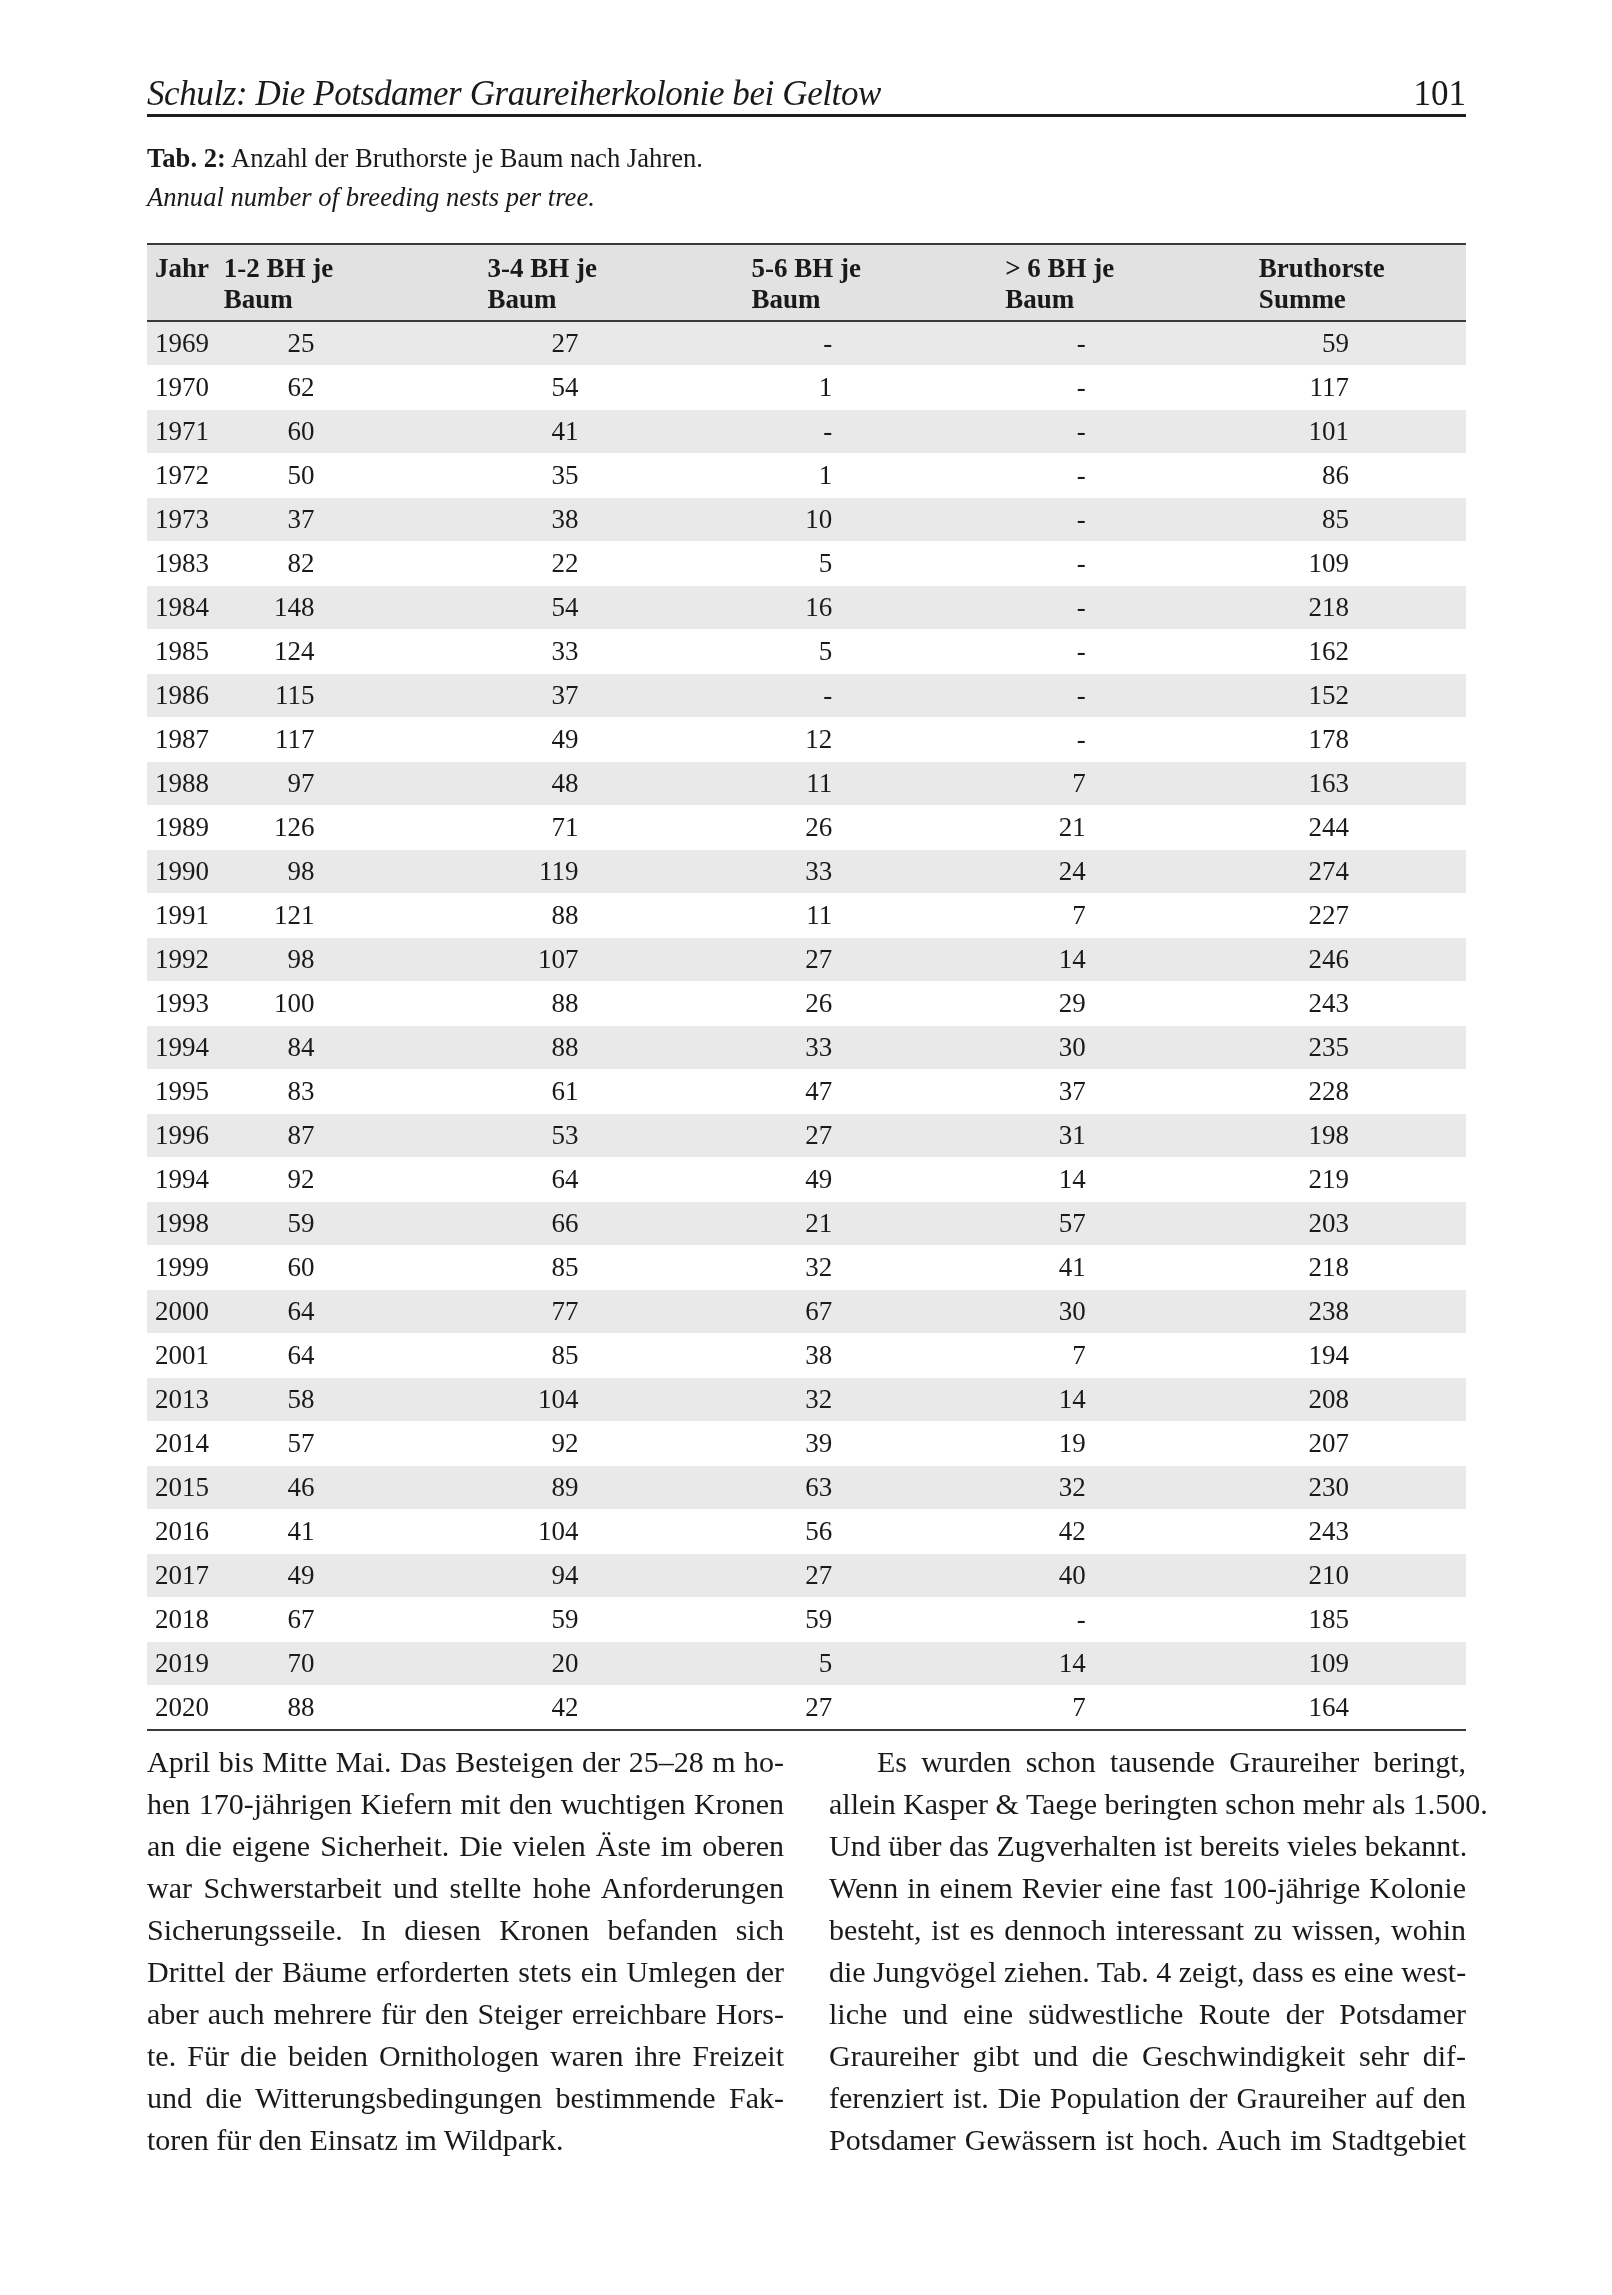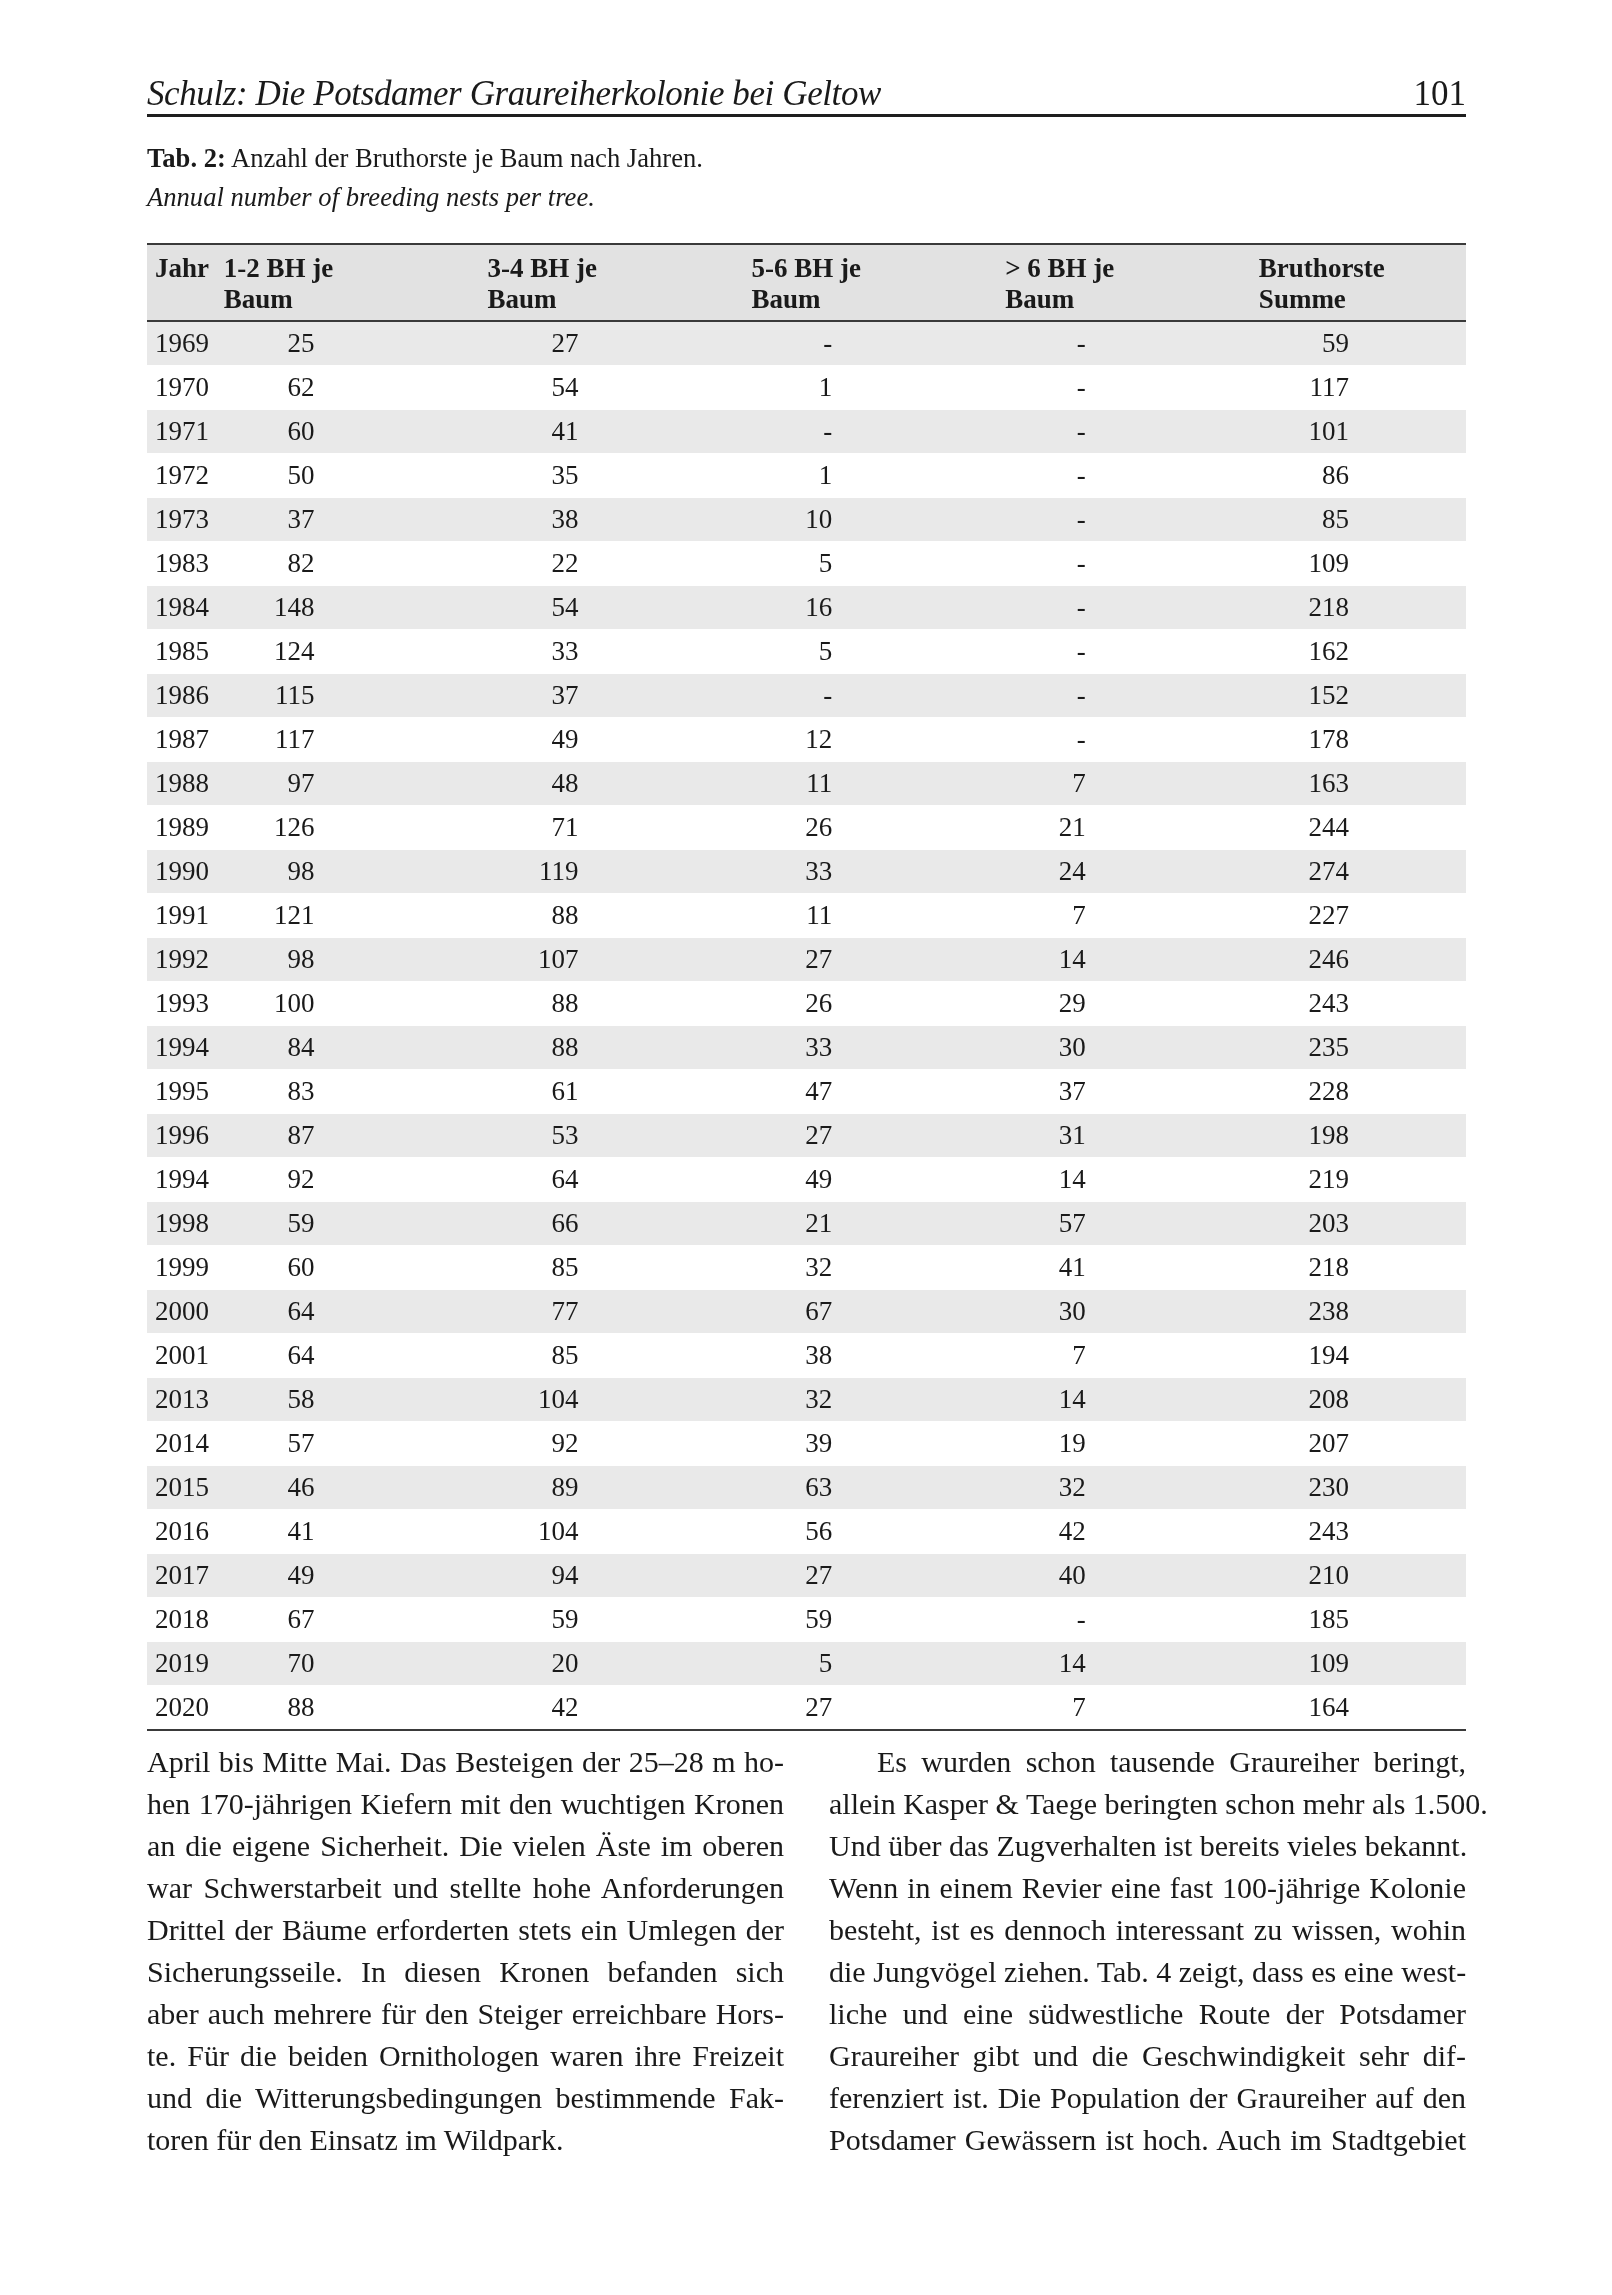--- a/index.html
+++ b/index.html
@@ -436,22 +436,22 @@
           </tr>
         </tbody>
     </table>
   </div>
 
   <div class="body-text col-left" id="col-left">
       <span class="ln">April bis Mitte Mai. Das Besteigen der 25–28 m ho-</span>
       <span class="ln">hen 170-jährigen Kiefern mit den wuchtigen Kronen</span>
       <span class="ln">an die eigene Sicherheit. Die vielen Äste im oberen</span>
       <span class="ln">war Schwerstarbeit und stellte hohe Anforderungen</span>
+      <span class="ln">Sicherungsseile. In diesen Kronen befanden sich</span>
       <span class="ln">Drittel der Bäume erforderten stets ein Umlegen der</span>
-      <span class="ln">Sicherungsseile. In diesen Kronen befanden sich</span>
       <span class="ln">aber auch mehrere für den Steiger erreichbare Hors-</span>
       <span class="ln">te. Für die beiden Ornithologen waren ihre Freizeit</span>
       <span class="ln">und die Witterungsbedingungen bestimmende Fak-</span>
       <span class="ln last">toren für den Einsatz im Wildpark.</span>
     </div>
   <div class="body-text col-right" id="col-right">
       <span class="ln indent">Es wurden schon tausende Graureiher beringt,</span>
       <span class="ln">allein Kasper &amp; Taege beringten schon mehr als 1.500.</span>
       <span class="ln">Und über das Zugverhalten ist bereits vieles bekannt.</span>
       <span class="ln">Wenn in einem Revier eine fast 100-jährige Kolonie</span>

